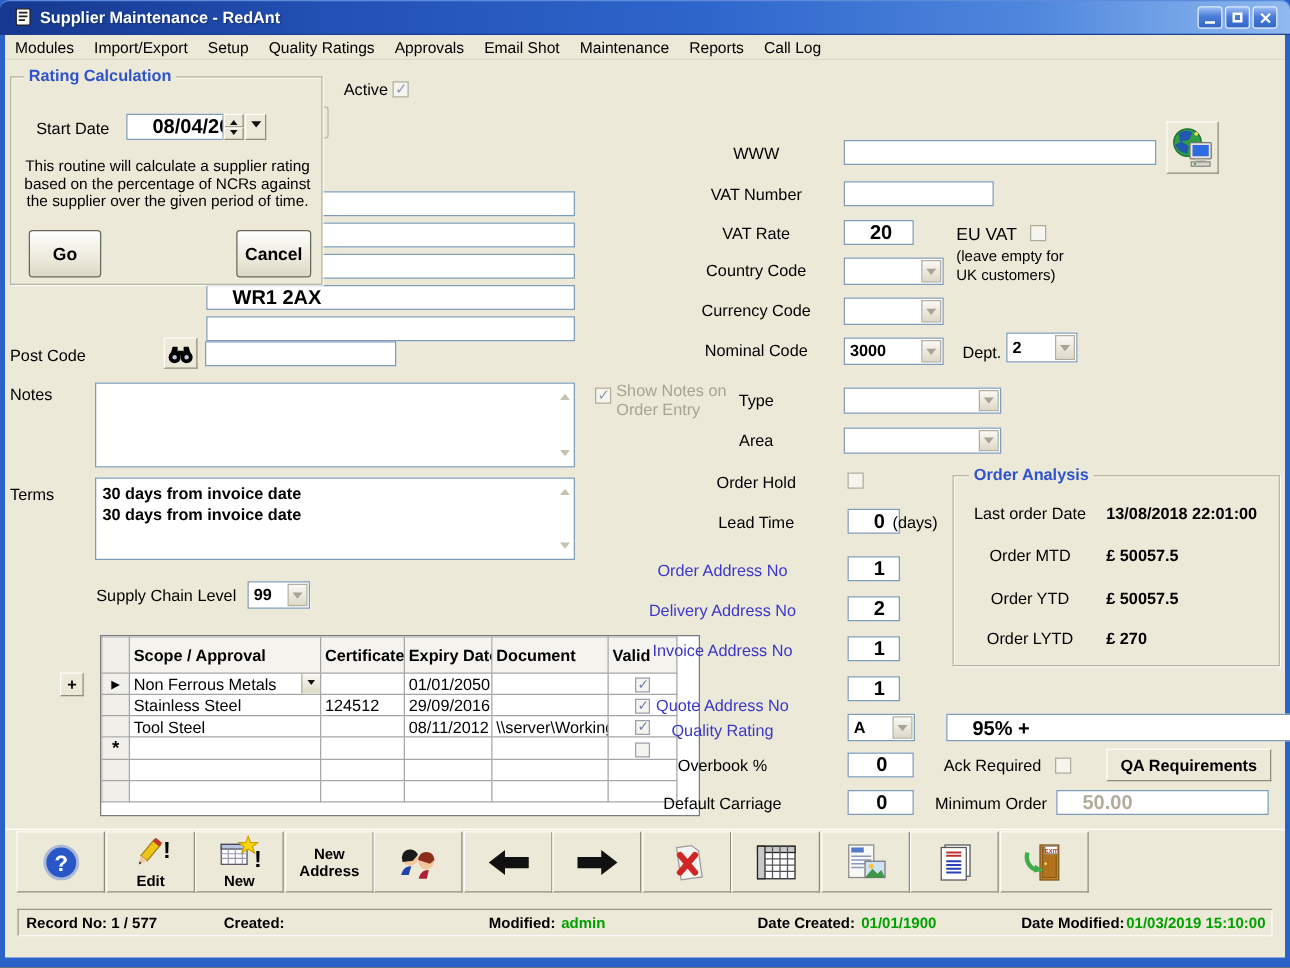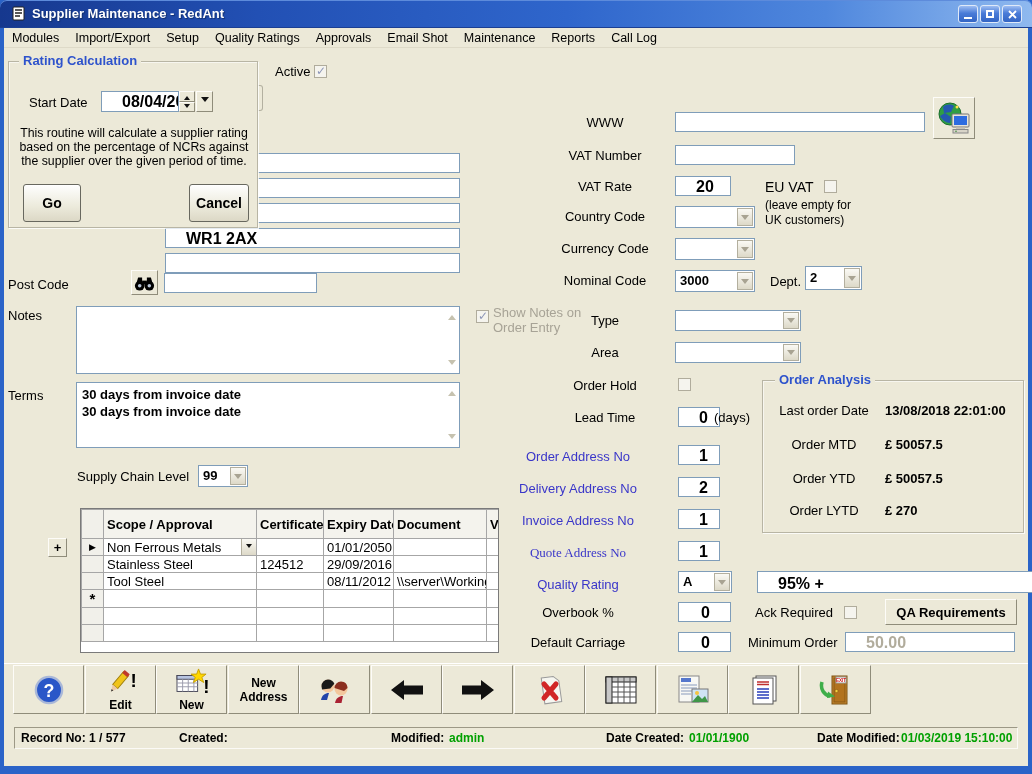--- a/index.html
+++ b/index.html
@@ -152,21 +152,21 @@
     <span class="lbl" style="left:73px;top:421px;">Supply Chain Level</span>
     <div class="combo" style="left:194px;top:417px;width:50px;height:22px;">
       <span class="cval">99</span>
       <span class="ddb">
           <i class="tri-d lite"></i>
         </span>
     </div>
 
     <div class="raised" style="left:44px;top:490px;width:19px;height:19px;font-size:13px;font-weight:bold;">+</div>
 
-    <div style="position:absolute;left:76px;top:460px;width:419px;height:145px;overflow:hidden;border:1px solid #7a7a7a;background:#fff;">
+    <div style="position:absolute;left:76px;top:460px;width:480px;height:145px;overflow:hidden;border:1px solid #7a7a7a;background:#fff;">
       <table class="grid">
         <colgroup>
             <col style="width:22px">
             <col style="width:153px">
             <col style="width:67px">
             <col style="width:70px">
             <col style="width:93px">
             <col style="width:55px">
           </colgroup>
         <tbody>
@@ -320,21 +320,21 @@
 
     <span class="lbl lbl-r blue" style="left:489px;top:401px;width:170px;">Order Address No</span>
     <div class="tb num" style="left:674px;top:397px;width:28px;height:20px;">1</div>
 
     <span class="lbl lbl-r blue" style="left:489px;top:433px;width:170px;">Delivery Address No</span>
     <div class="tb num" style="left:674px;top:429px;width:28px;height:20px;">2</div>
 
     <span class="lbl lbl-r blue" style="left:489px;top:465px;width:170px;">Invoice Address No</span>
     <div class="tb num" style="left:674px;top:461px;width:28px;height:20px;">1</div>
 
-    <span class="lbl lbl-r blue" style="left:489px;top:497px;width:170px;font-family:Liberation Serif, serif;">Quote Address No</span>
+    <span class="lbl lbl-r blue" style="left:489px;top:509px;width:170px;">Quote Address No</span>
     <div class="tb num" style="left:674px;top:493px;width:28px;height:20px;">1</div>
 
     <span class="lbl lbl-r blue" style="left:489px;top:529px;width:170px;">Quality Rating</span>
     <div class="combo" style="left:674px;top:523px;width:54px;height:22px;">
       <span class="cval">A</span>
       <span class="ddb">
           <i class="tri-d lite"></i>
         </span>
     </div>
     <div class="tb" style="left:733px;top:523px;width:277px;height:22px;padding-top:3px;margin-left:20px;">95% +</div>

